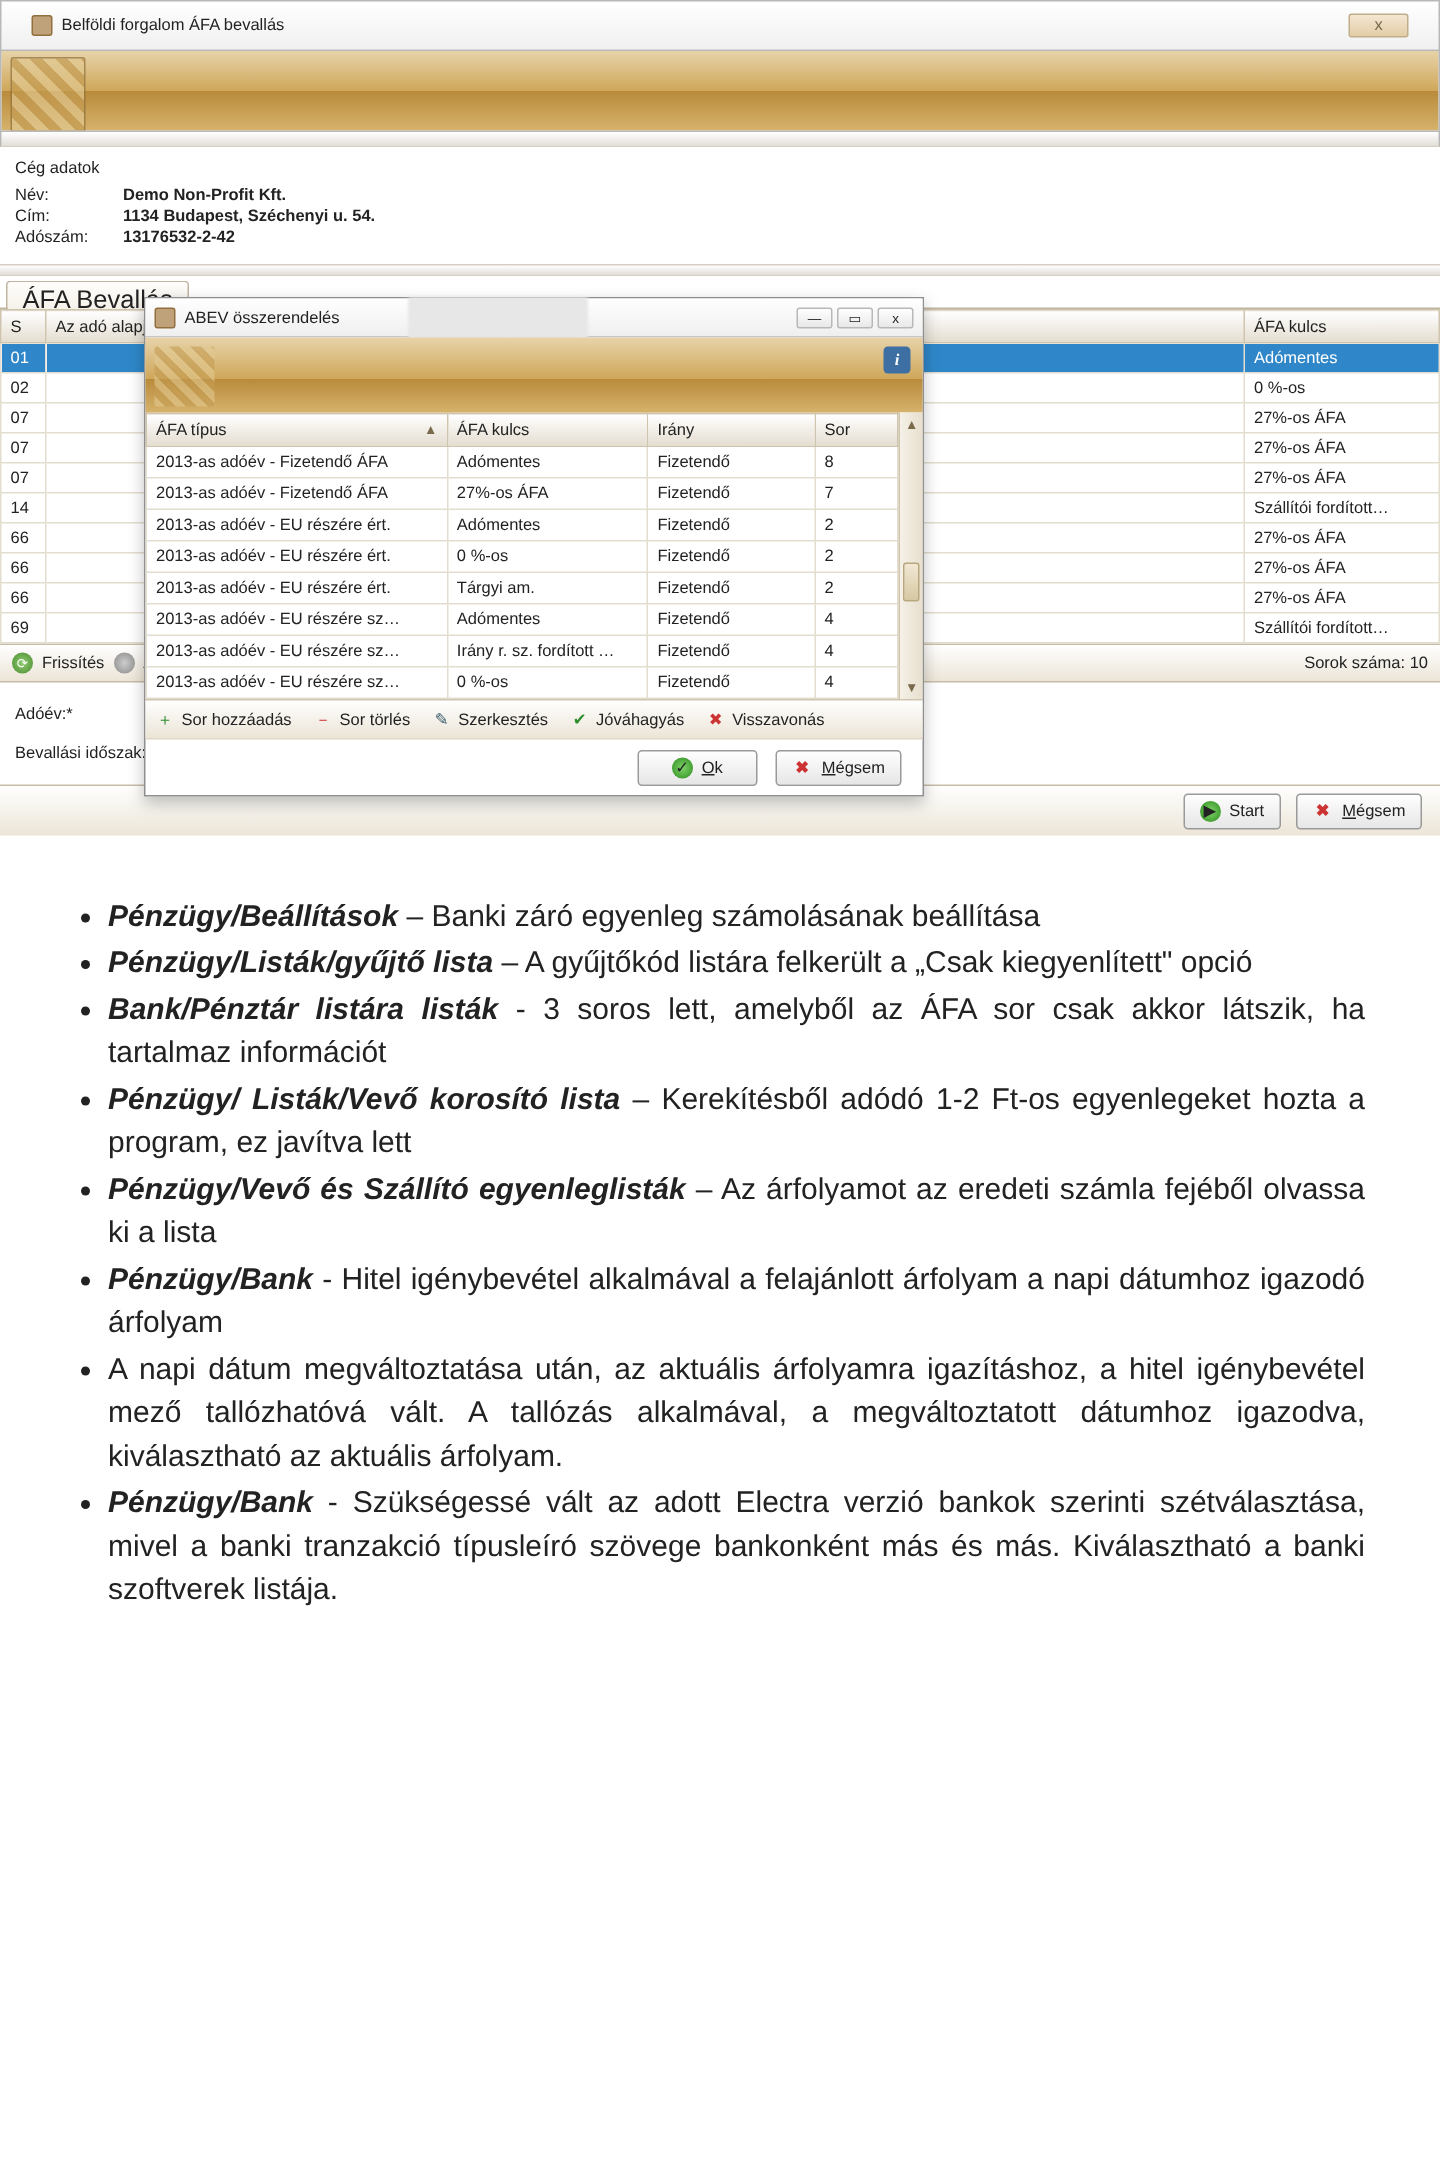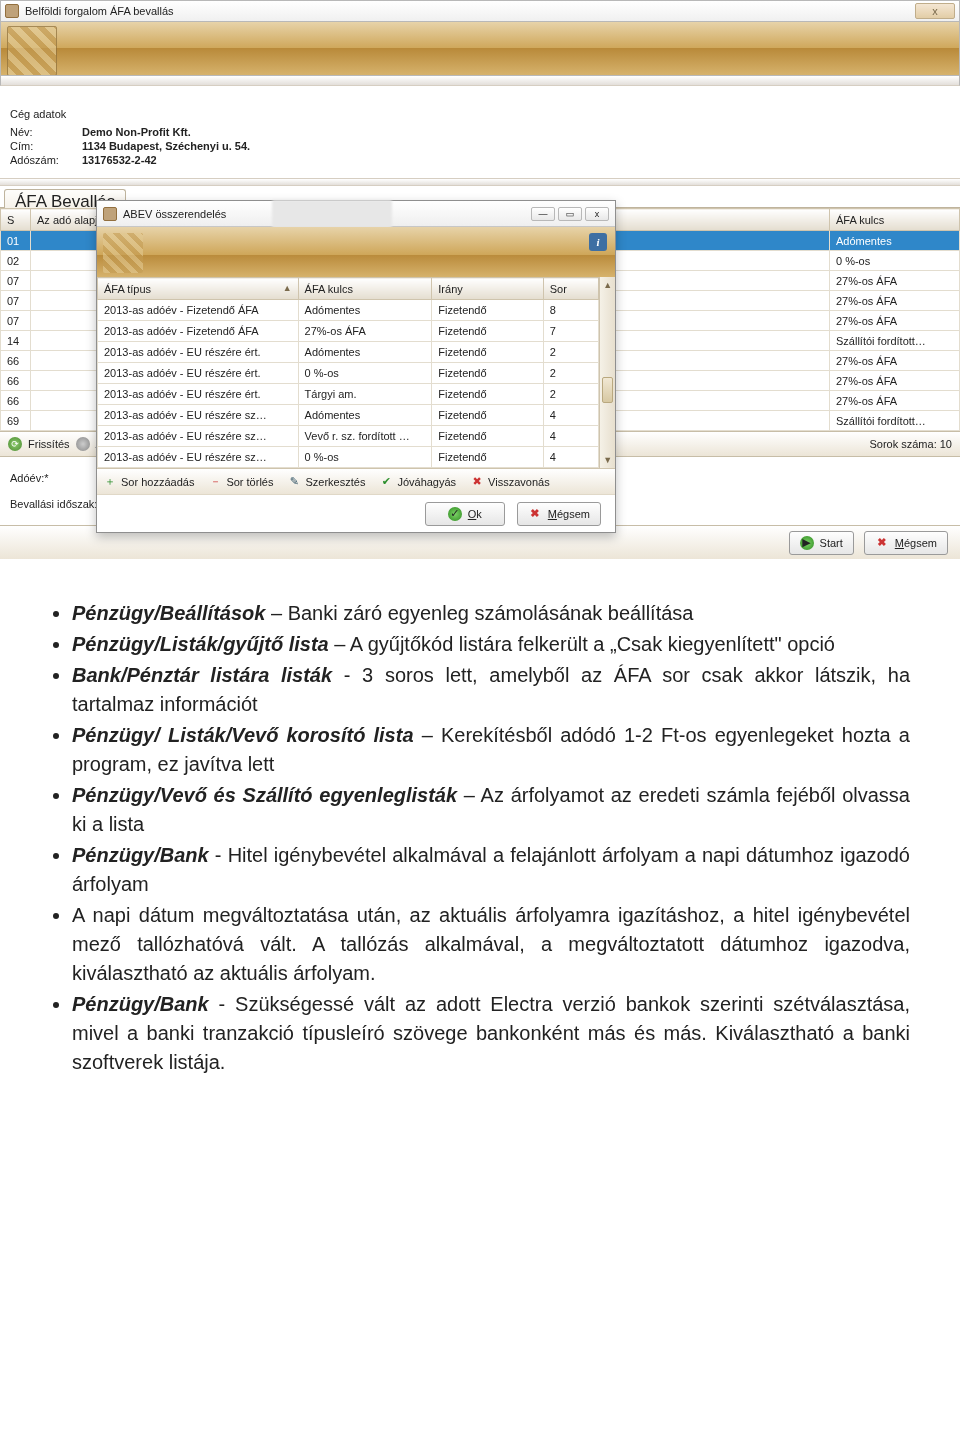--- a/index.html
+++ b/index.html
@@ -1,35 +1,35 @@
 <!DOCTYPE html>
 <html><head>
 <meta charset="utf-8">
 <style>
   * { box-sizing: border-box; margin: 0; padding: 0; font-family: Tahoma, Verdana, sans-serif; }
   body { background: #fff; width: 960px; font-size: 11px; color: #222; }
 
   
-  .titlebar { height: 22px; background: linear-gradient(#fff,#f0f0f0); border:1px solid #b8b8b8; display:flex; align-items:center; padding:0 4px; }
+  .titlebar { height: 34px; background: linear-gradient(#fff,#f0f0f0); border:1px solid #b8b8b8; display:flex; align-items:center; padding:0 20px; }
   .titlebar .ico { width:14px; height:14px; background:#bfa27a; border:1px solid #926f3e; margin-right:6px; border-radius:2px; }
   .titlebar .title { font-size:11px; }
   .close-x { margin-left:auto; width:40px; height:16px; background:linear-gradient(#f4e6d3,#e2cda6); border:1px solid #c0ad8a; border-radius:2px; display:flex; align-items:center; justify-content:center; color:#7a6a4c;}
   
   .ribbon-spacer { height:54px; border:1px solid #b8b8b8; border-top:none;
       background:
         linear-gradient(#e7d3a9 0, #cfa75a 50%, #b98a3a 50%, #d6b26c 100%);
       position:relative; overflow:hidden; }
   .ribbon-spacer::before { content:""; position:absolute; left:6px; top:4px; width:48px; height:48px;
       background:
         repeating-linear-gradient(45deg,#e1c890 0 6px,#c49c53 6px 12px);
       border:1px solid #8d6f3a; opacity:.7; border-radius:2px;}
 
   .grad-strip { height:10px; background:linear-gradient(#fff,#e3dfda); border-left:1px solid #b8b8b8; border-right:1px solid #b8b8b8; border-bottom:1px solid #d6cec2;}
   
-  .company { padding:22px 10px 10px 10px; }
+  .company { padding:8px 10px 10px 10px; }
   .company .hd { font-size:11px; margin-bottom:6px; }
   .company .row { display:flex; font-size:11px; margin:2px 0; }
   .company .row .lbl { width:72px; }
   .company .row .val { font-weight:bold; }
 
   .grad-strip2 { height:8px; background:linear-gradient(#fff,#e3dfda); border-top:1px solid #d6cec2; border-bottom:1px solid #d6cec2; }
 
   .tab-row { height:22px; border-bottom:1px solid #bfb49e; padding-left:4px; padding-top:3px; }
   .tab { display:inline-block; border:1px solid #bfb49e; border-bottom:none; background:linear-gradient(#fefdfb,#f3eee4); padding:2px 10px; font-size:17px; border-top-left-radius:3px; border-top-right-radius:3px;}
   
@@ -289,21 +289,21 @@
               <td>2</td>
             </tr>
             <tr>
               <td>2013-as adóév - EU részére sz…</td>
               <td>Adómentes</td>
               <td>Fizetendő</td>
               <td>4</td>
             </tr>
             <tr>
               <td>2013-as adóév - EU részére sz…</td>
-              <td>Vevő r. sz. fordított …</td>
+              <td>Irány r. sz. fordított …</td>
               <td>Fizetendő</td>
               <td>4</td>
             </tr>
             <tr>
               <td>2013-as adóév - EU részére sz…</td>
               <td>0 %-os</td>
               <td>Fizetendő</td>
               <td>4</td>
             </tr>
           </tbody>

